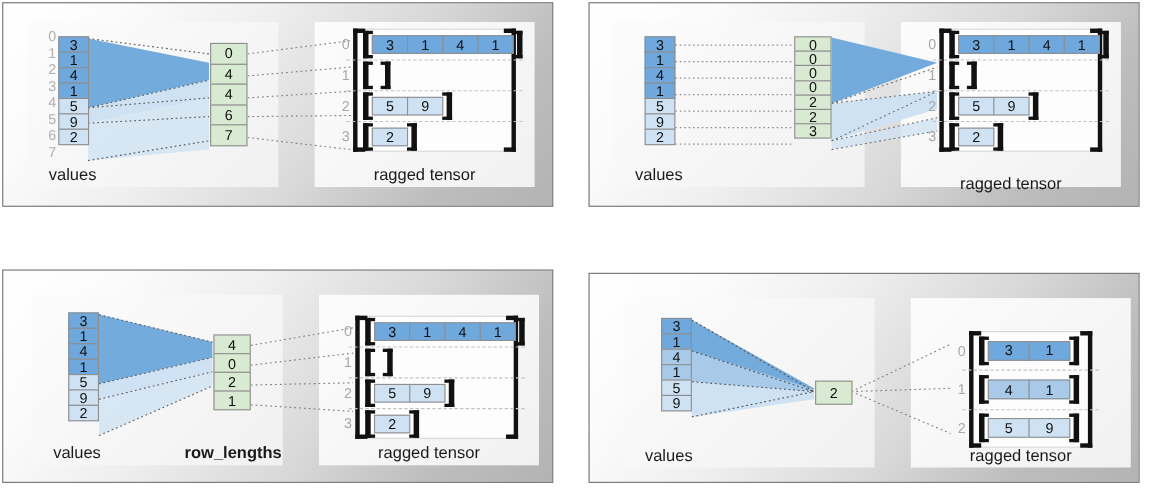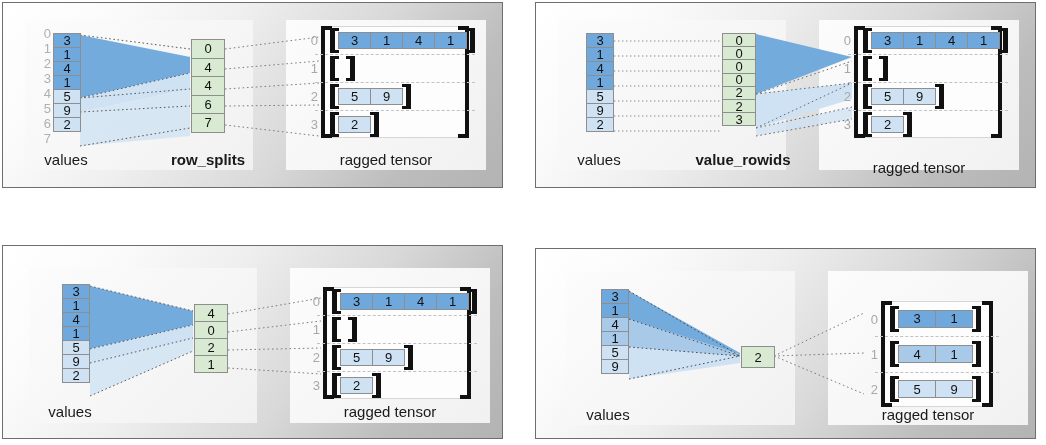--- a/index.html
+++ b/index.html
@@ -156,21 +156,20 @@
 
       <div class="col" style="left:188px;top:36px;width:34px;">
           <div class="cell v-green" style="height: 19.5px;">0</div>
           <div class="cell v-green" style="height: 19.5px;">4</div>
           <div class="cell v-green" style="height: 19.5px;">4</div>
           <div class="cell v-green" style="height: 19.5px;">6</div>
           <div class="cell v-green" style="height: 19.5px;">7</div>
         </div>
 
       <div class="caption" style="left:18px;top:148px;width:90px;">values</div>
-      <div class="caption bold" style="left:141px;top:148px;width:128px;">row_splits</div>
       <div class="caption" style="left:303px;top:148px;width:160px;">ragged tensor</div>
 
       <div class="rt" style="left:318px;top:23px;width:148px;height:112px;">
           <div class="rt-frame"></div>
           <div class="rt-brk" style="width: 4px; height: 112px; top: 0px; left: 0px;"></div>
           <div class="rt-brk" style="width: 11px; height: 4px; left: 0px; top: 0px;"></div>
           <div class="rt-brk" style="width: 11px; height: 4px; left: 0px; bottom: 0px;"></div>
           <div class="rt-brk" style="width: 4px; height: 112px; top: 0px; right: 0px;"></div>
           <div class="rt-brk" style="width: 11px; height: 4px; right: 0px; top: 0px;"></div>
           <div class="rt-brk" style="width: 11px; height: 4px; right: 0px; bottom: 0px;"></div>
@@ -274,21 +273,20 @@
           <div class="cell v-green" style="height: 14.2px;">0</div>
           <div class="cell v-green" style="height: 14.2px;">0</div>
           <div class="cell v-green" style="height: 14.2px;">0</div>
           <div class="cell v-green" style="height: 14.2px;">0</div>
           <div class="cell v-green" style="height: 14.2px;">2</div>
           <div class="cell v-green" style="height: 14.2px;">2</div>
           <div class="cell v-green" style="height: 14.2px;">3</div>
         </div>
 
       <div class="caption" style="left:18px;top:148px;width:90px;">values</div>
-      <div class="caption bold" style="left:133px;top:148px;width:148px;">value_rowids</div>
       <div class="caption" style="left:303px;top:156px;width:160px;">ragged tensor</div>
 
       <div class="rt" style="left:318px;top:23px;width:148px;height:112px;">
           <div class="rt-frame"></div>
           <div class="rt-brk" style="width: 4px; height: 112px; top: 0px; left: 0px;"></div>
           <div class="rt-brk" style="width: 11px; height: 4px; left: 0px; top: 0px;"></div>
           <div class="rt-brk" style="width: 11px; height: 4px; left: 0px; bottom: 0px;"></div>
           <div class="rt-brk" style="width: 4px; height: 112px; top: 0px; right: 0px;"></div>
           <div class="rt-brk" style="width: 11px; height: 4px; right: 0px; top: 0px;"></div>
           <div class="rt-brk" style="width: 11px; height: 4px; right: 0px; bottom: 0px;"></div>
@@ -383,20 +381,21 @@
         </div>
 
       <div class="col" style="left:191px;top:58px;width:34px;">
           <div class="cell v-green" style="height: 18px;">4</div>
           <div class="cell v-green" style="height: 18px;">0</div>
           <div class="cell v-green" style="height: 18px;">2</div>
           <div class="cell v-green" style="height: 18px;">1</div>
         </div>
 
       <div class="caption" style="left:22px;top:157px;width:90px;">values</div>
+      <div class="caption bold" style="left:139px;top:157px;width:140px;">row_lengths</div>
       <div class="caption" style="left:307px;top:157px;width:160px;">ragged tensor</div>
 
       <div class="rt" style="left:320px;top:41px;width:148px;height:112px;">
           <div class="rt-frame"></div>
           <div class="rt-brk" style="width: 4px; height: 112px; top: 0px; left: 0px;"></div>
           <div class="rt-brk" style="width: 11px; height: 4px; left: 0px; top: 0px;"></div>
           <div class="rt-brk" style="width: 11px; height: 4px; left: 0px; bottom: 0px;"></div>
           <div class="rt-brk" style="width: 4px; height: 112px; top: 0px; right: 0px;"></div>
           <div class="rt-brk" style="width: 11px; height: 4px; right: 0px; top: 0px;"></div>
           <div class="rt-brk" style="width: 11px; height: 4px; right: 0px; bottom: 0px;"></div>

